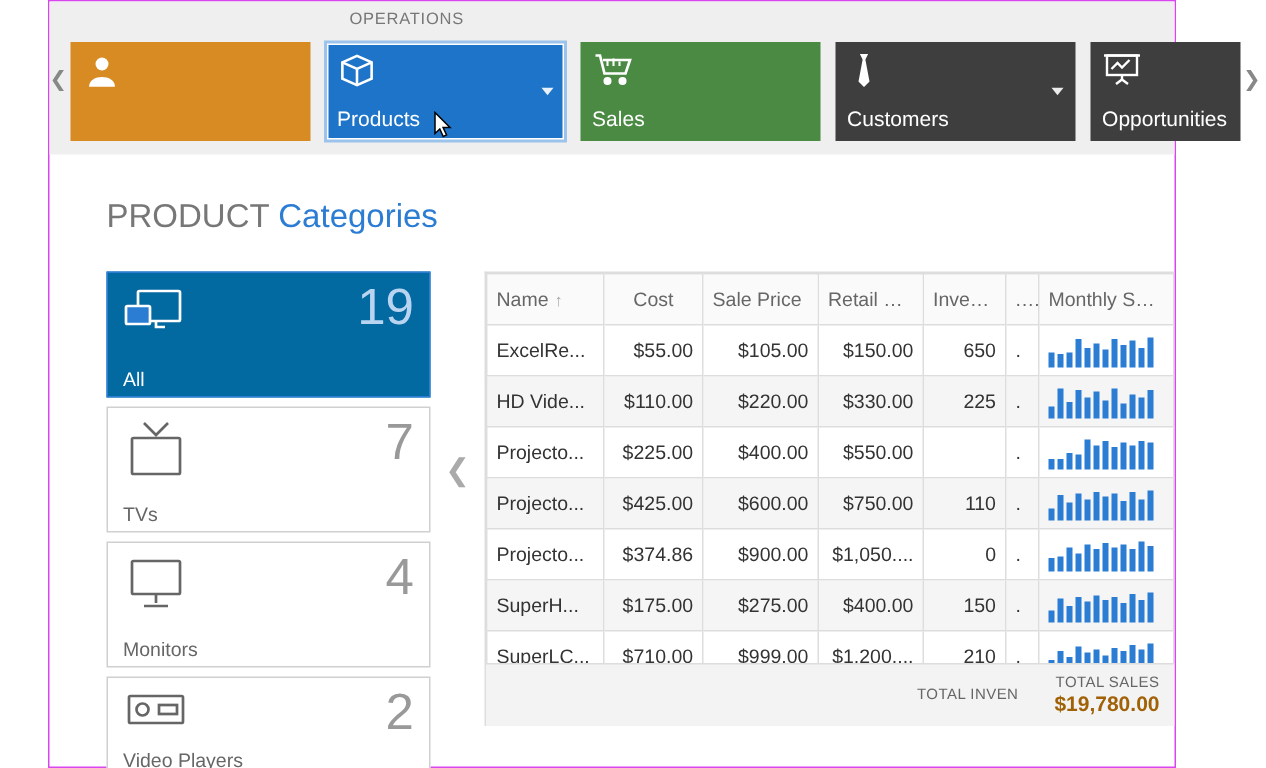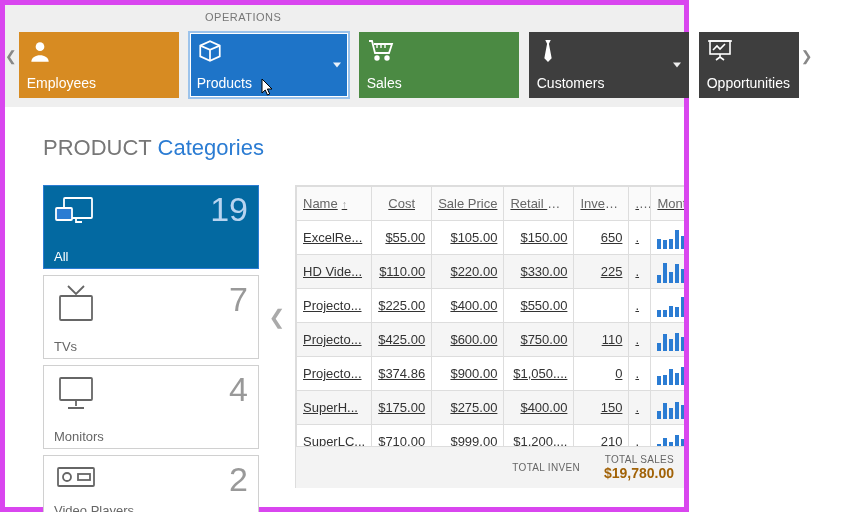--- a/index.html
+++ b/index.html
@@ -1,17 +1,17 @@
 <!DOCTYPE html>
 <html><head>
 <meta charset="utf-8">
 <style>
 * { margin: 0; padding: 0; box-sizing: border-box; font-family: "Segoe UI", Arial, sans-serif; }
 html, body { width: 844px; height: 512px; overflow: hidden; background: #fff;}
-.frame { width: 689px; height: 512px; border: 5px solid #d946ef; background: #fff; }
+.frame { width: 752px; height: 512px; border: 1px solid #d946ef; background: #fff; margin-left: 32px; }
 .topbar { height: 102px; background: #efefef; position: relative; display: flex; align-items: center; }
 .nav-arrow { width: 28px; display:flex; align-items:center; justify-content:center; color:#888; font-size:14px; cursor:pointer; user-select:none;}
 .tile-row { display:flex; gap:10px; flex:1; padding: 0 2px; align-items:flex-end; height:100%; padding-bottom:9px;}
 .op-label { position:absolute; top:6px; left:200px; font-size:11px; letter-spacing:0.5px; color:#777; }
 .tile { height:66px; color:#fff; position:relative; cursor:pointer; display:flex; flex-direction:column; justify-content:flex-end; padding:6px 8px 7px 8px;}
 .tile .icon { position:absolute; top:6px; left:8px; }
 .tile .label { font-size:14px; }
 .tile .dd { position:absolute; right:8px; top:50%; transform:translateY(-50%); width:0;height:0;border-left:4px solid transparent;border-right:4px solid transparent;border-top:5px solid rgba(255,255,255,0.9);}
 .t-emp { background:#d78b22; width:160px;}
 .t-prod { background:#1e74c8; width:160px; outline:2px solid #9cc3eb; outline-offset:-1px; box-shadow:0 0 0 2px #fff inset;}
@@ -25,21 +25,21 @@
 .left-col { margin-top:50px; width:216px; }
 .cat-tile { border:1px solid #d0d0d0; height:84px; margin-bottom:6px; position:relative; padding:6px 10px 4px 10px; cursor:pointer; background:#fff;}
 .cat-tile.active { background:#0369a1; border-color:#2b7cd3; color:#fff; }
 .cat-count { position:absolute; top:4px; right:10px; font-size:34px; font-weight:300; color:#999; }
 .cat-tile.active .cat-count{ color:#b8d4f0;}
 .cat-label { position:absolute; bottom:4px; left:10px; font-size:13px; color:#666;}
 .cat-tile.active .cat-label{color:#fff;}
 .cat-icon{ position:absolute; top:8px; left:10px; color:#666;}
 .cat-tile.active .cat-icon{color:#fff;}
 .mid-arrow { width:36px; margin-top:50px; display:flex; align-items:flex-start; justify-content:center; padding-top:120px; color:#aaa; font-size:20px; cursor:pointer; user-select:none;}
-.grid { margin-top:50px; flex:1; border:1px solid #ddd; border-right:none; border-bottom:none; font-size:13px; color:#333; height:303px; overflow:hidden; position:relative;text-decoration:underline;}
+.grid { margin-top:50px; flex:1; border:1px solid #ddd; border-right:none; border-bottom:none; font-size:13px; color:#333; height:303px; overflow:hidden; position:relative;}
 table { border-collapse:collapse; width:100%; }
 th,td{ border:1px solid #ddd; padding:0 6px; height:34px; text-align:left; white-space:nowrap; overflow:hidden; text-overflow:ellipsis;}
 th { background:#fafafa; font-weight:400; color:#666; font-size:13px; position:relative;}
 td.num { text-align:right; }
 tr.alt td { background:#f5f5f5; }
 .sort-arrow { color:#aaa; font-size:11px; margin-left:4px;}
 .spark { display:flex; align-items:flex-end; gap:2px; height:22px; }
 .spark i { width:4px; background:#2b7cd3; display:block;}
 .footer { position:absolute; bottom:0; right:0; left:0; height:42px; background:#f3f3f3; border-top:1px solid #ddd; display:flex; justify-content:flex-end; align-items:center; padding-right:10px; gap:24px; font-size:12px; color:#666;}
 .footer .block{ text-align:right; }
@@ -63,21 +63,20 @@
   <div class="op-label">OPERATIONS</div>
   <div class="nav-arrow">❮</div>
   <div class="tile-row">
     <div class="tile t-emp">
       <span class="icon">
         <svg width="26" height="26" viewBox="0 0 24 24" fill="#fff">
               <circle cx="12" cy="8" r="4"></circle>
               <path d="M4 22c0-4 4-6 8-6s8 2 8 6v0H4z"></path>
             </svg>
       </span>
-      <span class="label">Employees</span>
     </div>
     <div class="tile t-prod">
       <span class="icon">
         <svg width="26" height="26" viewBox="0 0 24 24" fill="none" stroke="#fff" stroke-width="1.6">
               <path d="M3 7l9-4 9 4v10l-9 4-9-4z"></path>
               <path d="M3 7l9 4 9-4M12 11v10"></path>
             </svg>
       </span>
       <span class="label">Products</span>
       <span class="dd"></span>

